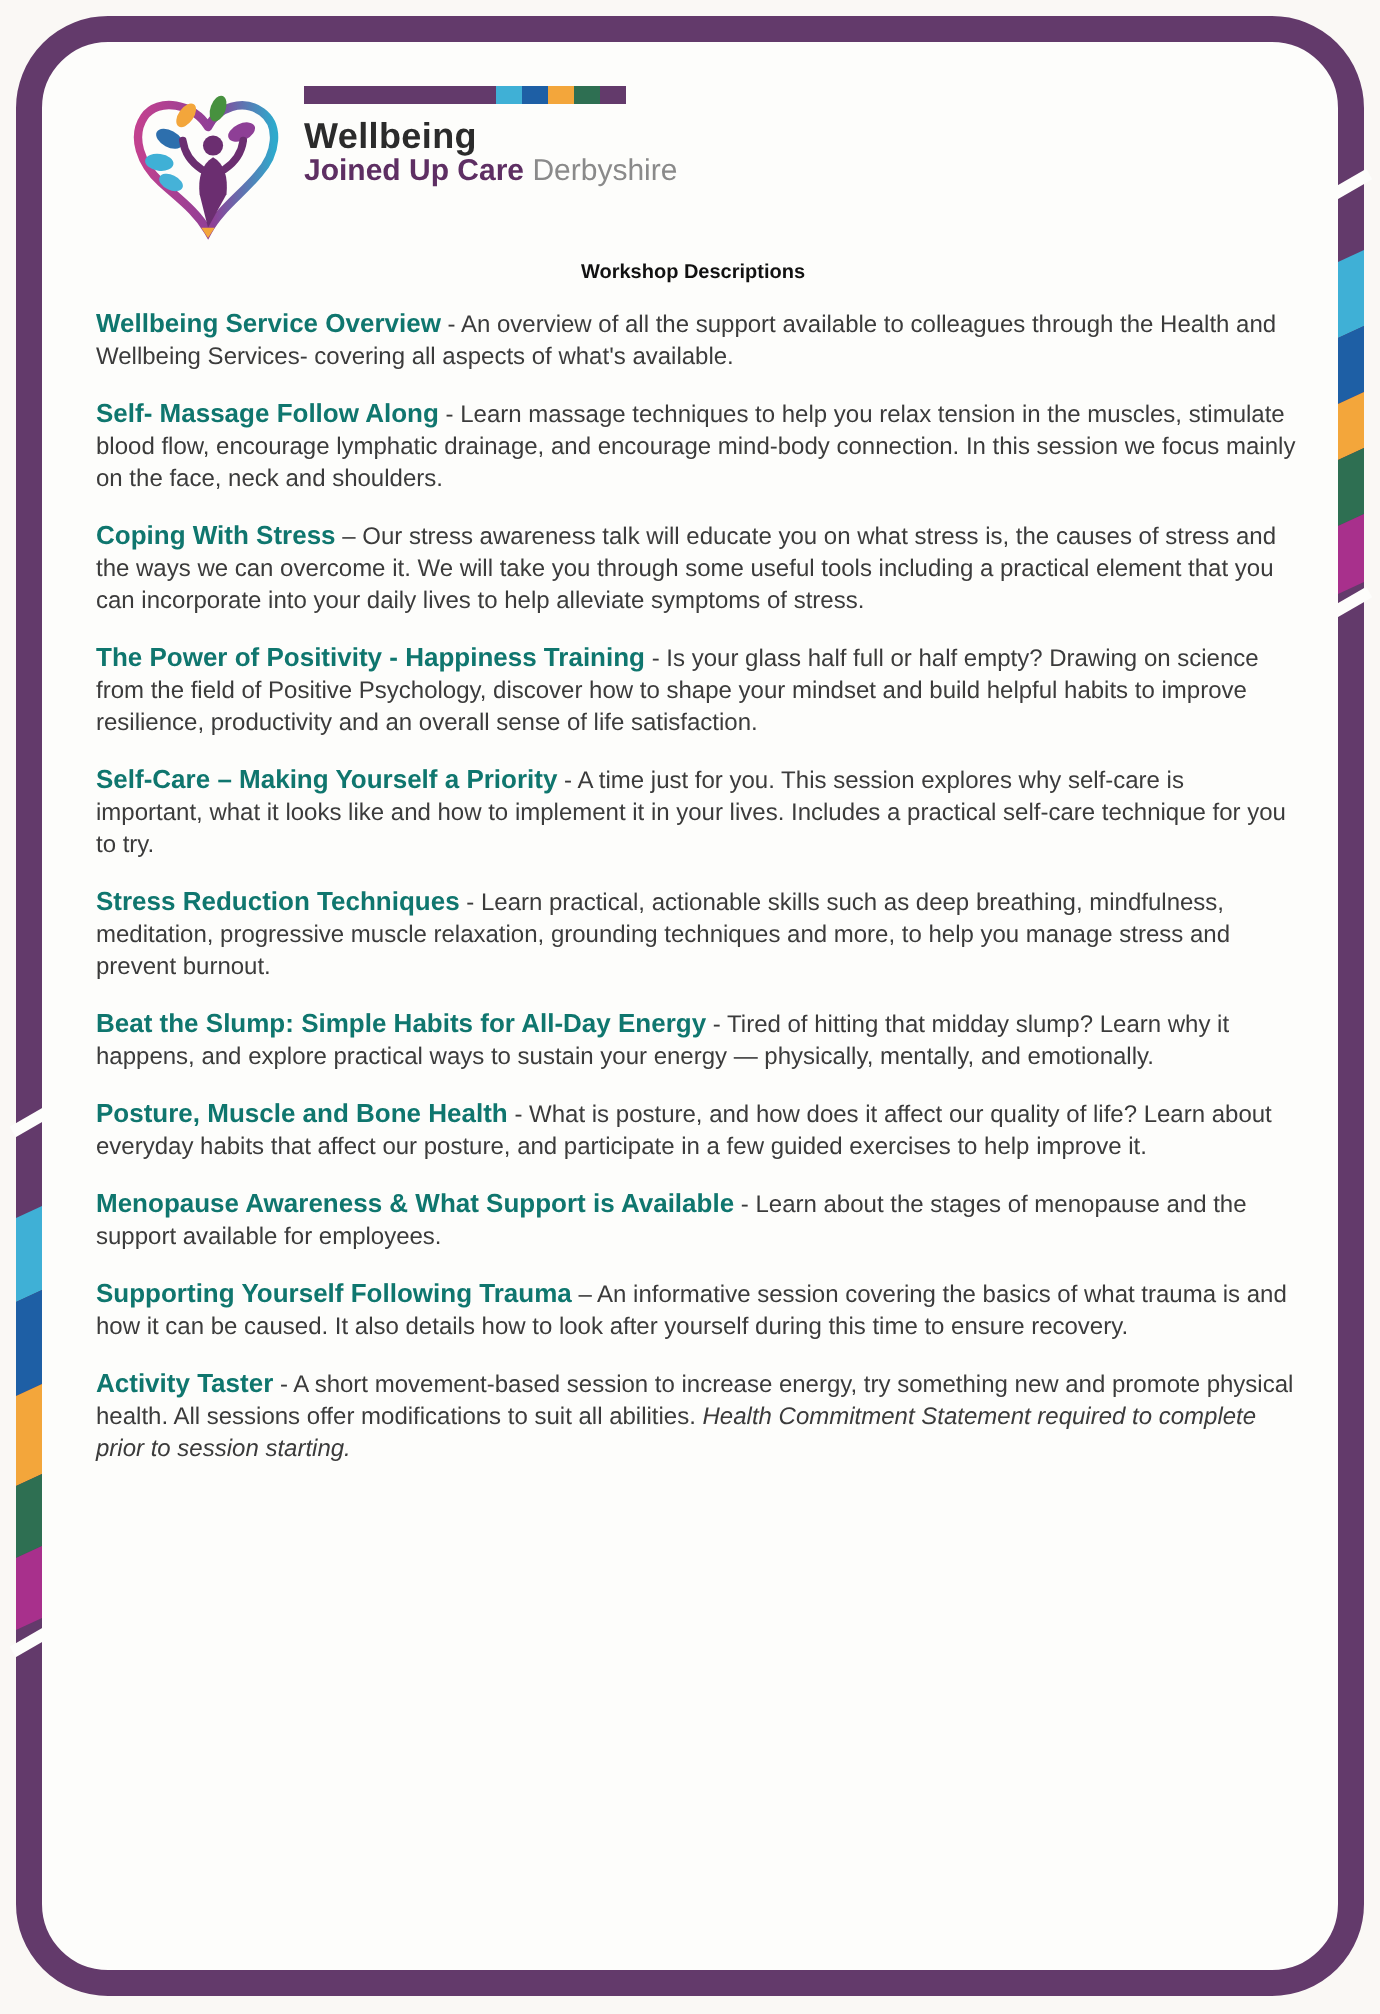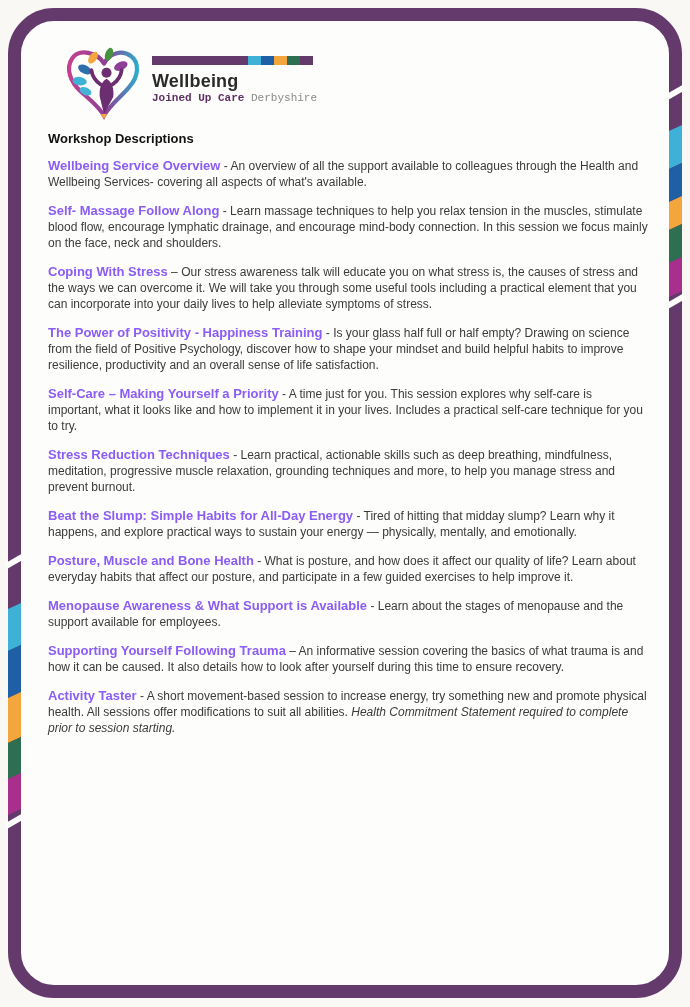--- a/index.html
+++ b/index.html
@@ -18,38 +18,38 @@
     border-radius:46px;
     background:#fdfdfb;
     box-sizing:border-box;
     overflow:hidden;
   }
   .content{padding:22px 24px 0 27px;}
 
   
   .header{display:flex;align-items:flex-start;gap:6px;margin-left:14px;}
   .logo-svg{flex:0 0 auto;}
-  .brand-col{margin-top:13px;}
+  .brand-col{}
   .brand-bar{display:flex;height:9px;width:161px;margin-bottom:5px;}
   .brand-bar .seg{height:100%;}
   .brand-name{font-size:18px;font-weight:bold;color:#2b2b2b;letter-spacing:.2px;line-height:22px;}
-  .brand-tagline{font-size:11px;line-height:13px;font-family:Liberation Mono, monospace;}
+  .brand-tagline{font-size:15px;line-height:13px;}
   .brand-tagline .bold-purple{font-weight:bold;color:#5e2f63;}
   .brand-tagline .gray{color:#8a8a8a;}
 
   
   .doc-title{
-    text-align:left;font-size:13px;font-weight:bold;color:#111;
+    text-align:center;font-size:10px;font-weight:bold;color:#111;
     margin:10px 0 12px 0;
   }
 
   
   .workshops{font-size:12px;line-height:16px;width:600px;}
   .ws{margin:0 0 13px 0;}
-  .ws-title{font-weight:bold;font-size:13px;color:#8b5cf6;}
+  .ws-title{font-weight:bold;font-size:13px;color:#0f766e;}
   .ws-italic{font-style:italic;}
 
   
   .strip{position:absolute;top:8px;width:13px;height:991px;pointer-events:none;z-index:5;}
   .strip-left{left:8px;}
   .strip-right{right:8px;}
   .chev{position:absolute;left:0;width:13px;transform:skewY(-25deg);}
   .notch{position:absolute;left:-3px;width:20px;height:6px;background:#fdfdfb;transform:rotate(-30deg);}
 </style>
 </head>

